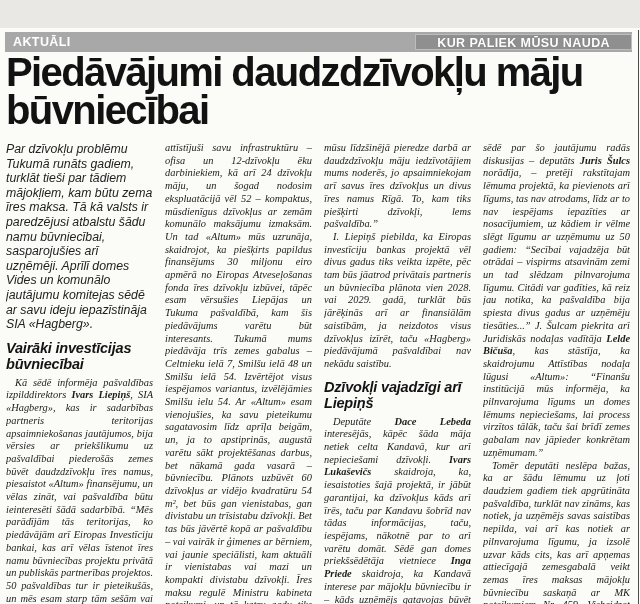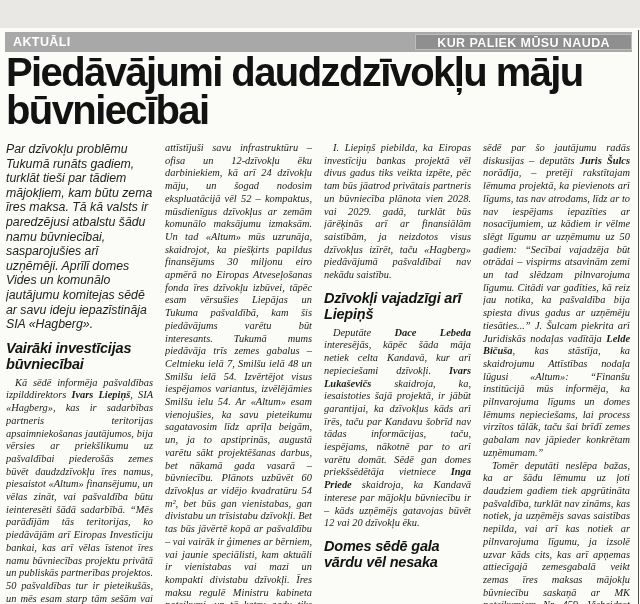--- a/index.html
+++ b/index.html
@@ -57,20 +57,21 @@
       <h2 class="subhead">Vairāki investīcijas būvniecībai</h2>
       <p class="ind"><span>Kā sēdē informēja pašvaldības izpilddirektors </span><span class="b">Ivars Liepiņš</span><span>, SIA «Hagberg», kas ir sadarbības partneris teritorijas apsaimniekošanas jautājumos, bija vērsies ar priekšlikumu uz pašvaldībai piederošās zemes būvēt daudzdzīvokļu īres namus, piesaistot «Altum» finansējumu, un vēlas zināt, vai pašvaldība būtu ieinteresēti šādā sadarbībā. “Mēs parādījām tās teritorijas, ko piedāvājām arī Eiropas Investīciju bankai, kas arī vēlas īstenot īres namu būvniecības projektu privātā un publiskās partnerības projektos. 50 pašvaldības tur ir pieteikušās, un mēs esam starp tām sešām vai septiņām, kas ir pirmajā kārtā, un esam pieteikuši 150 dzīvokļus. Arī šis projekts ir plānots Tukumā, Smilšu ielā 54, līdz ar to, visdrīzāk, tiks rīkota nekustamā īpašuma izsole,” skaidroja domes izpilddirektors.</span></p>
 
     </div>
 
     <div class="col">
       <p>attīstījuši savu infrastruktūru – ofisa un 12-dzīvokļu ēku darbiniekiem, kā arī 24 dzīvokļu māju, un šogad nodosim ekspluatācijā vēl 52 – kompaktus, mūsdienīgus dzīvokļus ar zemām komunālo maksājumu izmaksām. Un tad «Altum» mūs uzrunāja, skaidrojot, ka piešķirts papildus finansējums 30 miljonu eiro apmērā no Eiropas Atveseļošanas fonda īres dzīvokļu izbūvei, tāpēc esam vērsušies Liepājas un Tukuma pašvaldībā, kam šis piedāvājums varētu būt interesants. Tukumā mums piedāvāja trīs zemes gabalus – Celtnieku ielā 7, Smilšu ielā 48 un Smilšu ielā 54. Izvērtējot visus iespējamos variantus, izvēlējāmies Smilšu ielu 54. Ar «Altum» esam vienojušies, ka savu pieteikumu sagatavosim līdz aprīļa beigām, un, ja to apstiprinās, augustā varētu sākt projektēšanas darbus, bet nākamā gada vasarā – būvniecību. Plānots uzbūvēt 60 dzīvokļus ar vidējo kvadratūru 54 m², bet būs gan vienistabas, gan divistabu un trīsistabu dzīvokļi. Bet tas būs jāvērtē kopā ar pašvaldību – vai vairāk ir ģimenes ar bērniem, vai jaunie speciālisti, kam aktuāli ir vienistabas vai mazi un kompakti divistabu dzīvokļi. Īres maksu regulē Ministru kabineta noteikumi, un tā katru gadu tiks indeksēta, bet šobrīd tā ir 6,47 eiro/m². Izvērtējot tirgus situāciju, šī cena ir atbilstoša. Kopējās projekta investīcijas ir nepilni seši miljoni eiro, pašu finansējumu plānojam 10 % apmērā. Kapitāla atlaide, kas tiek piešķirta no Atveseļošanas</p>
     </div>
 
     <div class="col">
+      <p>mūsu līdzšinējā pieredze darbā ar daudzdzīvokļu māju iedzīvotājiem mums noderēs, jo apsaimniekojam arī savus īres dzīvokļus un divus īres namus Rīgā. To, kam tiks piešķirti dzīvokļi, lems pašvaldība.”</p>
       <p class="ind">I. Liepiņš piebilda, ka Eiropas investīciju bankas projektā vēl divus gadus tiks veikta izpēte, pēc tam būs jāatrod privātais partneris un būvniecība plānota vien 2028. vai 2029. gadā, turklāt būs jārēķinās arī ar finansiālām saistībām, ja neizdotos visus dzīvokļus izīrēt, taču «Hagberg» piedāvājumā pašvaldībai nav nekādu saistību.</p>
       <h2 class="subhead">Dzīvokļi vajadzīgi arī Liepiņš</h2>
       <p class="ind"><span>Deputāte </span><span class="b">Dace Lebeda</span><span> interesējās, kāpēc šāda māja netiek celta Kandavā, kur arī nepieciešami dzīvokļi. </span><span class="b">Ivars Lukaševičs</span><span> skaidroja, ka, iesaistoties šajā projektā, ir jābūt garantijai, ka dzīvokļus kāds arī īrēs, taču par Kandavu šobrīd nav tādas informācijas, taču, iespējams, nākotnē par to arī varētu domāt. Sēdē gan domes priekšsēdētāja vietniece </span><span class="b">Inga Priede</span><span> skaidroja, ka Kandavā interese par mājokļu būvniecību ir – kāds uzņēmējs gatavojas būvēt 12 vai 20 dzīvokļu ēku.</span></p>
       <h2 class="subhead">Domes sēdē gala vārdu vēl nesaka</h2>
 
     </div>
 
     <div class="col">
       <p><span>sēdē par šo jautājumu radās diskusijas – deputāts </span><span class="b">Juris Šulcs</span><span> norādīja, – pretēji rakstītajam lēmuma projektā, ka pievienots arī līgums, tas nav atrodams, līdz ar to nav iespējams iepazīties ar nosacījumiem, uz kādiem ir vēlme slēgt līgumu ar uzņēmumu uz 50 gadiem: “Secībai vajadzēja būt otrādai – vispirms atsavinām zemi un tad slēdzam pilnvarojuma līgumu. Citādi var gadīties, kā reiz jau notika, ka pašvaldība bija spiesta divus gadus ar uzņēmēju tiesāties...” J. Šulcam piekrita arī Juridiskās nodaļas vadītāja </span><span class="b">Lelde Bičuša</span><span>, kas stāstīja, ka skaidrojumu Attīstības nodaļa lūgusi «Altum»: “Finanšu institūcijā mūs informēja, ka pilnvarojuma līgums un domes lēmums nepieciešams, lai process virzītos tālāk, taču šai brīdī zemes gabalam nav jāpieder konkrētam uzņēmumam.”</span></p>
       <p class="ind"><span>Tomēr deputāti neslēpa bažas, ka ar šādu lēmumu uz ļoti daudziem gadiem tiek apgrūtināta pašvaldība, turklāt nav zināms, kas notiek, ja uzņēmējs savas saistības nepilda, vai arī kas notiek ar pilnvarojuma līgumu, ja izsolē uzvar kāds cits, kas arī apņemas attiecīgajā zemesgabalā veikt zemas īres maksas mājokļu būvniecību saskaņā ar MK noteikumiem Nr. 459. Visbeidzot deputāti vienojās, ka jautājums jāatliek, jāizvērtē līgums un, ja nepieciešams, tas jāskata ārkārtas sēdē.</span></p>

